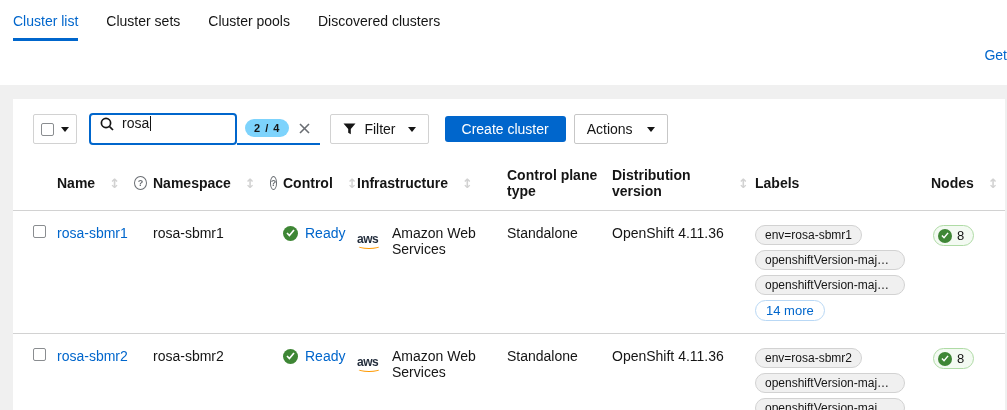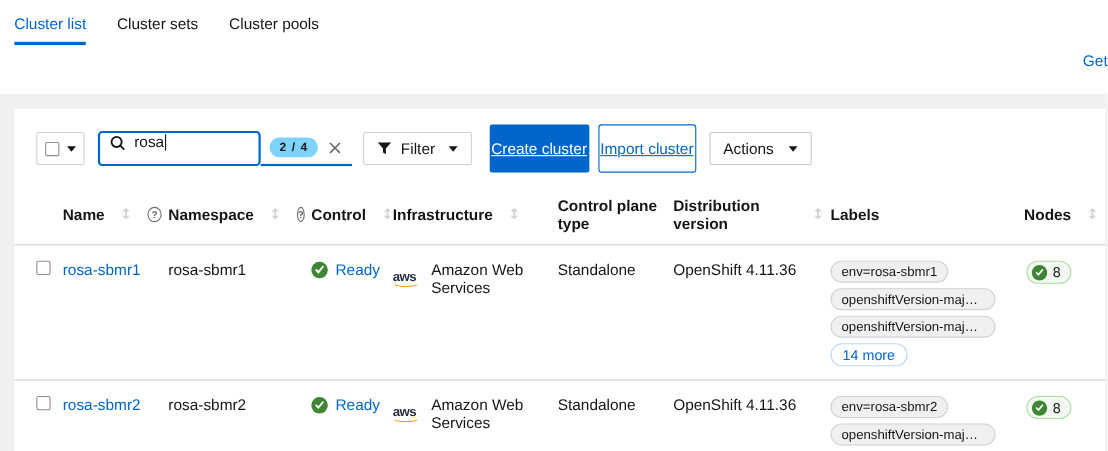--- a/index.html
+++ b/index.html
@@ -37,22 +37,22 @@
   .text-cursor { display:inline-block; width:1px; height:15px; background:#151515; margin-left:1px; }
   .search-tail { display:flex; align-items:center; border-bottom:2px solid #0066cc; padding:0 10px 0 8px; }
   .result-badge { background:#7dd3fc; border-radius:12px; padding:3px 9px; font-size:11px;
     font-weight:bold; letter-spacing:1px; margin-right:10px; }
   .menu-btn { height:30px; border:1px solid #d2d2d2; border-radius:2px; background:#fff;
     display:flex; align-items:center; padding:0 12px; font-size:14px; color:#151515; }
   .filter-btn { margin-right:16px; }
   .filter-btn .btn-label { margin:0 12px 0 8px; }
   .actions-btn { border-color:#c7c7c7; }
   .actions-btn .btn-label { margin-right:14px; }
-  .btn { height:44px; border-radius:3px; font-size:14px; display:flex; align-items:center;
-    padding:0 1px; border:1px solid transparent;text-decoration:underline; }
+  .btn { height:26px; border-radius:3px; font-size:14px; display:flex; align-items:center;
+    padding:0 16px; border:1px solid transparent; }
   .btn-primary { background:#0066cc; color:#fff; margin-right:8px; }
   .btn-secondary { background:#fff; color:#0066cc; border-color:#0066cc; margin-right:12px; }
 
   
   table { width:100%; border-collapse:collapse; table-layout:fixed; margin-top:16px; }
   th { text-align:left; font-size:14px; font-weight:bold; padding:6px 6px 11px 0;
     border-bottom:1px solid #d2d2d2; }
   .th-inner { display:flex; align-items:center; }
   .sort-icon { font-family:"DejaVu Sans", sans-serif; color:#d2d2d2; font-size:13px; margin-left:14px; }
   .th-help { width:14px; height:14px; border:1px solid #6a6e73; border-radius:50%; color:#6a6e73;
@@ -82,20 +82,21 @@
   svg { display:block; }
 </style>
 </head>
 <body>
 
 <div class="page-header">
   <div class="tabs">
     <div class="tab active">Cluster list</div>
     <div class="tab">Cluster sets</div>
     <div class="tab">Cluster pools</div>
+    <div class="tab">Discovered clusters</div>
   </div>
   <a class="get-link">Get</a>
 </div>
 
 <div class="page-bg">
   <div class="card">
 
     <div class="toolbar">
       <div class="bulk-select">
         <span class="cb"></span>
@@ -128,21 +129,20 @@
         <span>
           <svg width="13" height="12" viewBox="0 0 13 12">
               <path d="M0.5 0.5 h12 l-4.7 5.5 v5.3 l-2.6 -1.6 v-3.7 z" fill="#151515"></path>
             </svg>
         </span>
         <span class="btn-label">Filter</span>
         <span class="caret"></span>
       </div>
 
       <button class="btn btn-primary">Create cluster</button>
-      <button class="btn btn-secondary">Import cluster</button>
 
       <div class="menu-btn actions-btn">
         <span class="btn-label">Actions</span>
         <span class="caret"></span>
       </div>
     </div>
 
     <table>
       <colgroup>
         <col style="width:44px">

